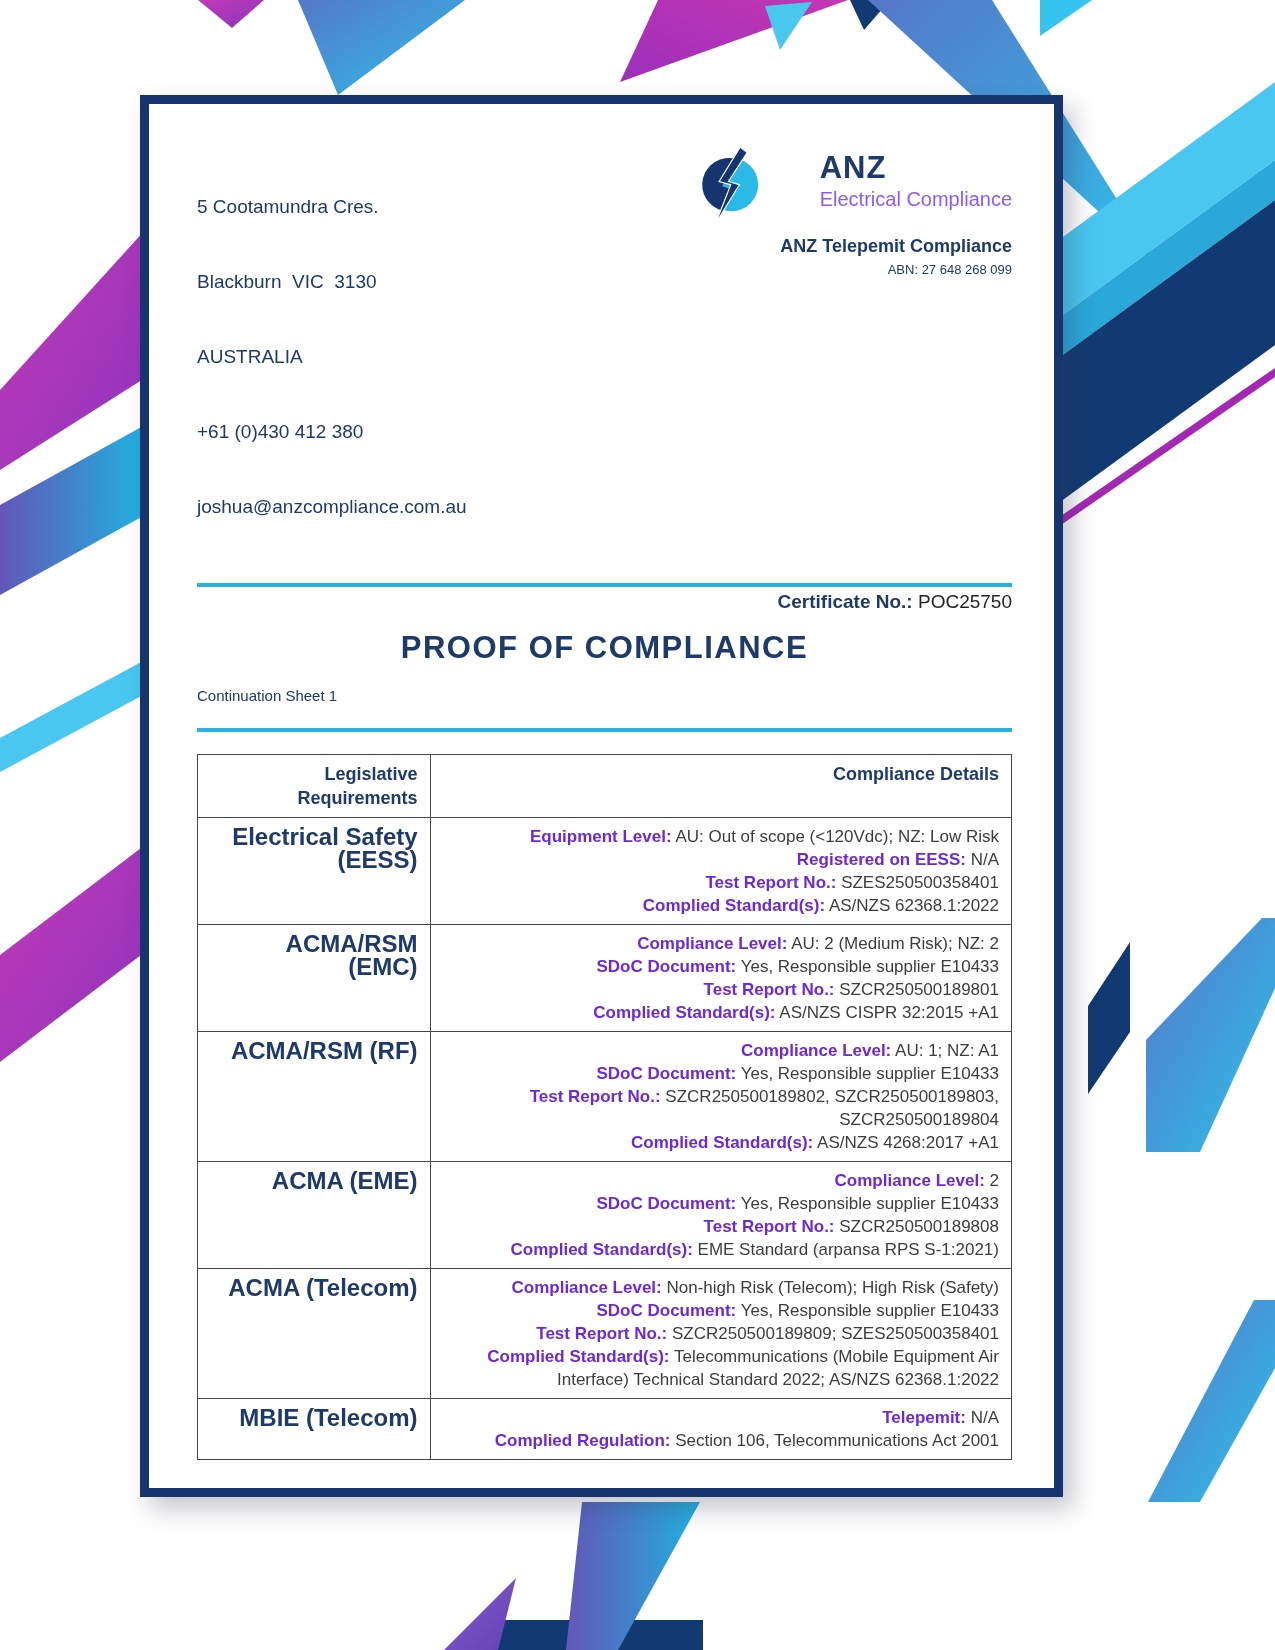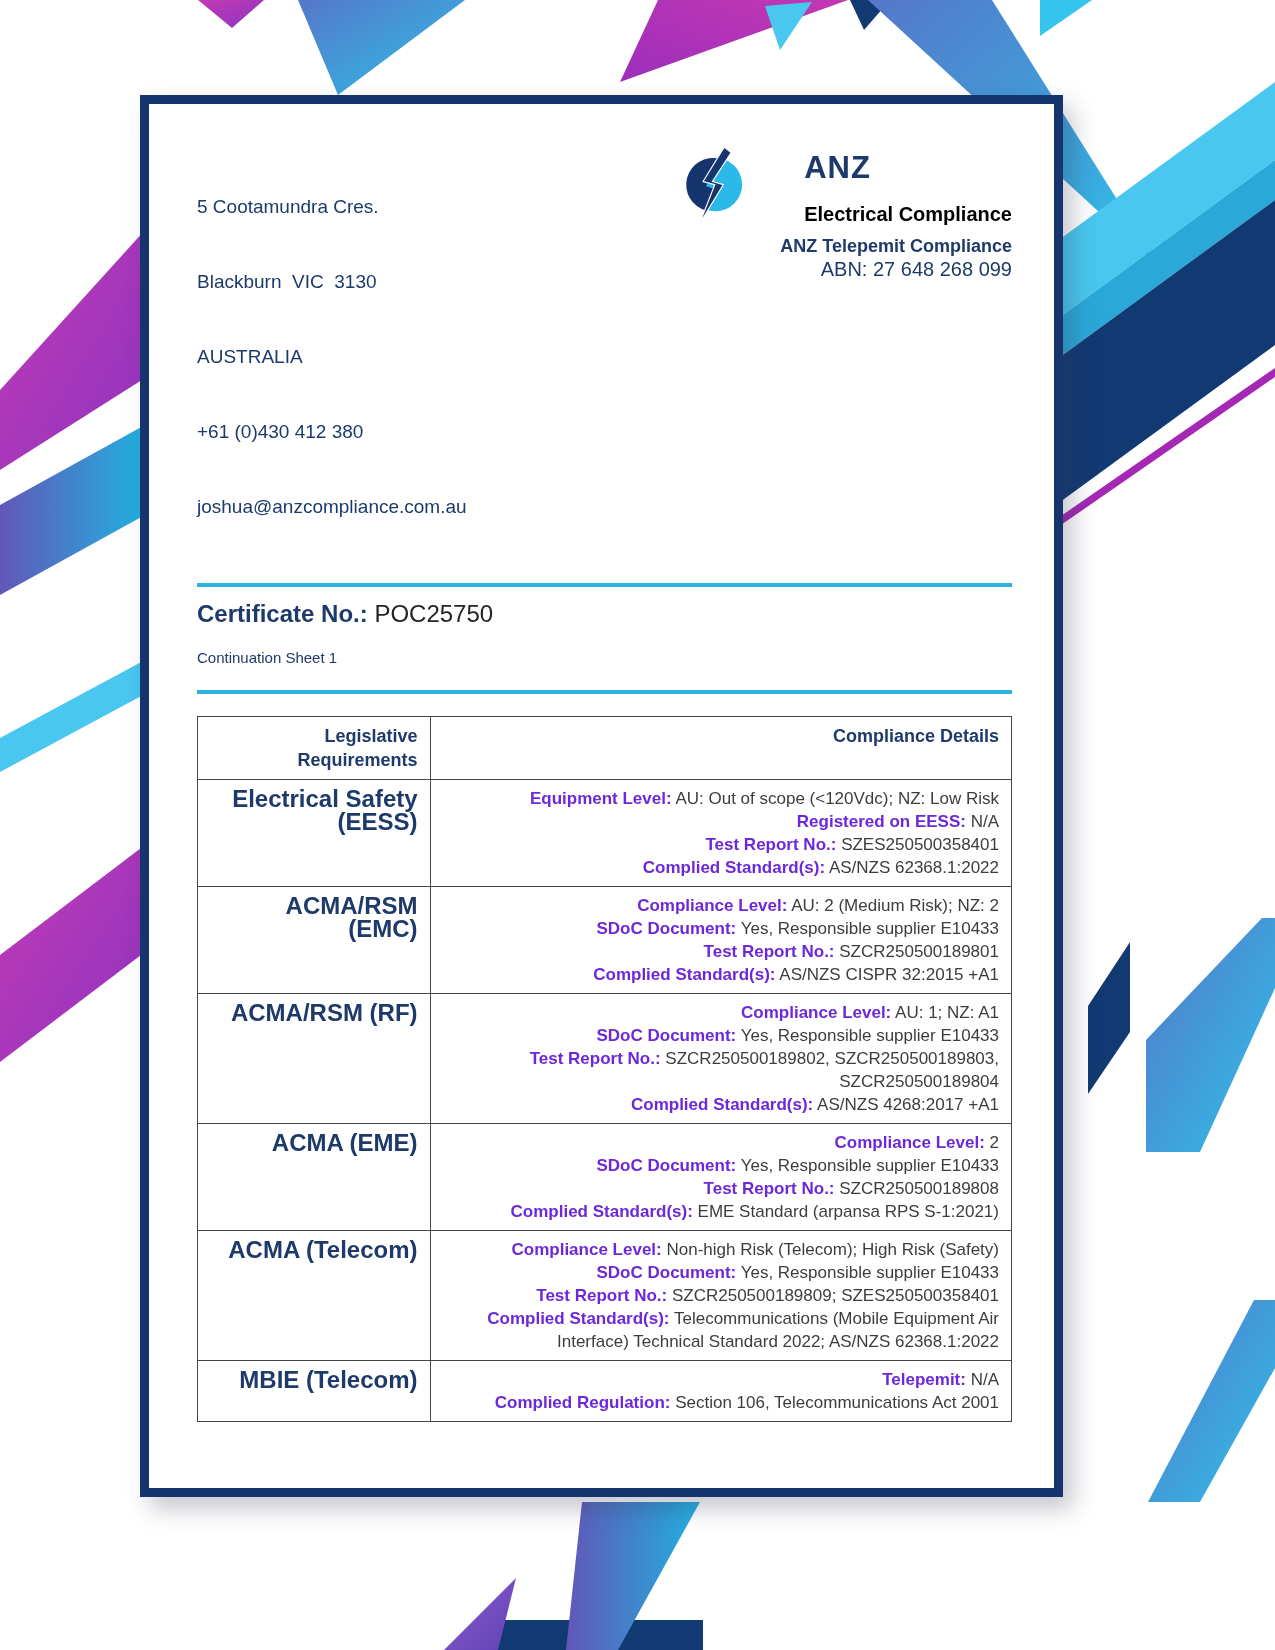--- a/index.html
+++ b/index.html
@@ -13,28 +13,28 @@
   .card-inner{position:relative; width:100%; height:100%; box-sizing:border-box;
               padding:0 42px 0 48px; overflow:hidden;}
 
   .header-row{display:flex; justify-content:space-between; margin-top:40px;}
   .sender{color:#1d3a6b; font-size:19px; line-height:25px; white-space:pre-wrap;}
   .brand{text-align:right;}
   .brand-top{display:flex; align-items:flex-start; justify-content:flex-end;gap:32px;}
   .logo-svg{width:104px; height:86px; flex:0 0 auto;}
   .brand-text{text-align:left; margin-left:6px; margin-top:8px;}
   .brand-anz{color:#1d3a6b; font-size:31px; font-weight:600; line-height:32px; letter-spacing:1px;}
-  .brand-ec{color:#000000; font-size:20px; line-height:24px; margin-top:18px;font-weight:bold;}
+  .brand-ec{color:#8b5cf6; font-size:20px; line-height:24px; margin-top:3px;}
   .company-name{color:#1d3a6b; font-weight:bold; font-size:18px; line-height:24px; margin-top:4px;}
-  .company-abn{color:#1d3a6b; font-size:20px; line-height:23px;}
+  .company-abn{color:#1d3a6b; font-size:13px; line-height:23px;}
 
   .rule{height:4px; background:#2bb3e0; margin-top:14px;}
   .rule2{margin-top:24px;}
 
-  .cert-line{font-size:24px; margin-top:13px;}
+  .cert-line{text-align:right; font-size:19px; margin-top:4px;}
   .cert-label{color:#1d3a6b; font-weight:bold;}
   .cert-number{color:#242424;}
 
   .title{text-align:center; color:#1d3a6b; font-weight:bold; font-size:31px;
          letter-spacing:1.5px; margin:17px 0 0 0;}
   .subtitle{color:#1d3a6b; font-size:15px; margin-top:21px;}
 
   table.compliance{border-collapse:collapse; width:100%; margin-top:22px;
                    table-layout:fixed;}
   table.compliance th, table.compliance td{border:1px solid #454545; vertical-align:top;
@@ -137,20 +137,21 @@
         </div>
       </div>
 
       <div class="rule"></div>
 
       <div class="cert-line">
         <span class="cert-label">Certificate No.:</span>
         <span class="cert-number">POC25750</span>
       </div>
 
+      <h1 class="title">PROOF OF COMPLIANCE</h1>
       <div class="subtitle">Continuation Sheet 1</div>
 
       <div class="rule rule2"></div>
 
       <table class="compliance">
         <thead>
           <tr>
             <th class="col-req"><span class="th-text">Legislative Requirements</span></th>
             <th><span class="th-text">Compliance Details</span></th>
           </tr>

